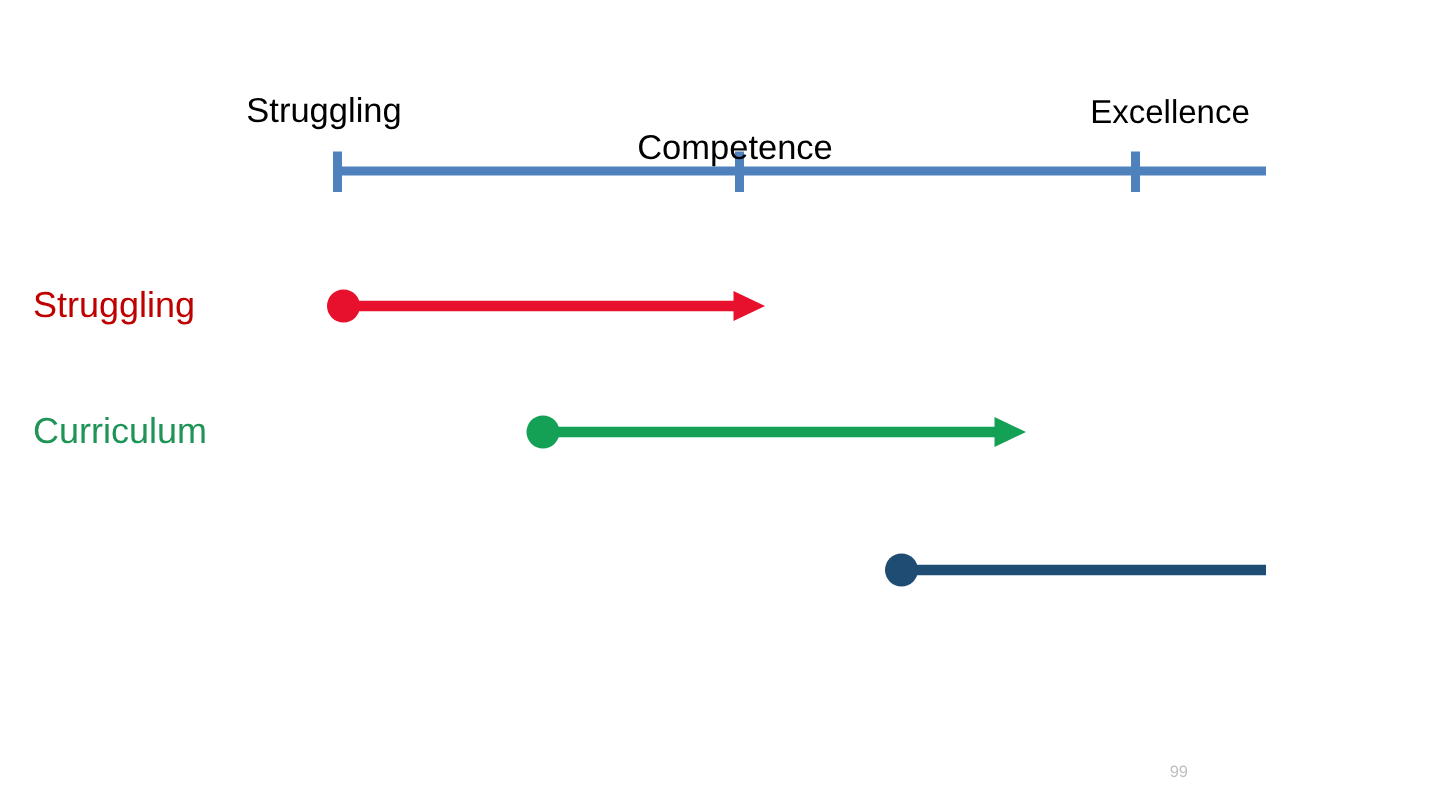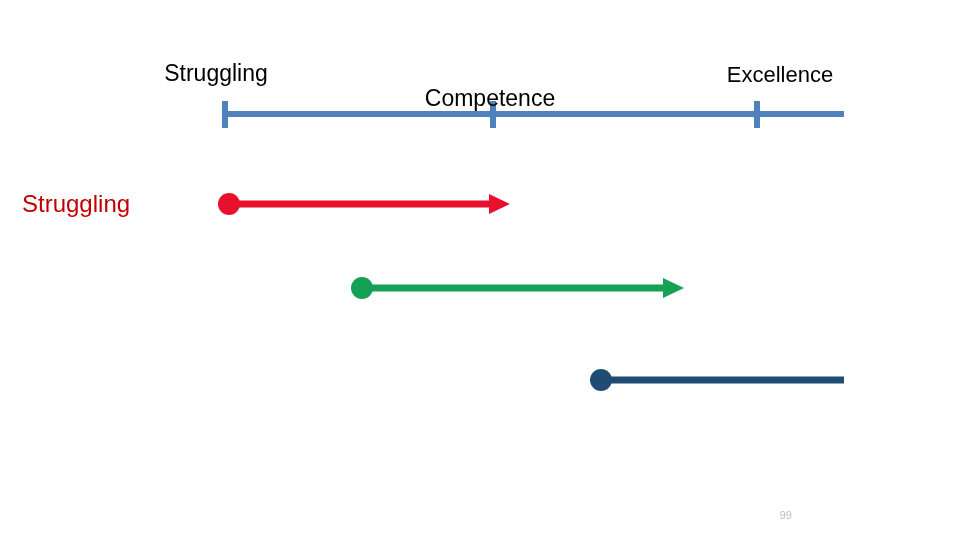--- a/index.html
+++ b/index.html
@@ -102,17 +102,18 @@
   </svg>
 
   <div class="stage-label struggling">Struggling</div>
 
   <div class="stage-label competence">Competence</div>
 
   <div class="stage-label excellence">Excellence</div>
 
   <div class="row-label remediation">Struggling</div>
 
+  <div class="row-label curriculum">Curriculum</div>
 
 
   <div class="page-number">99</div>
 
 </div>
 
 </body></html>

